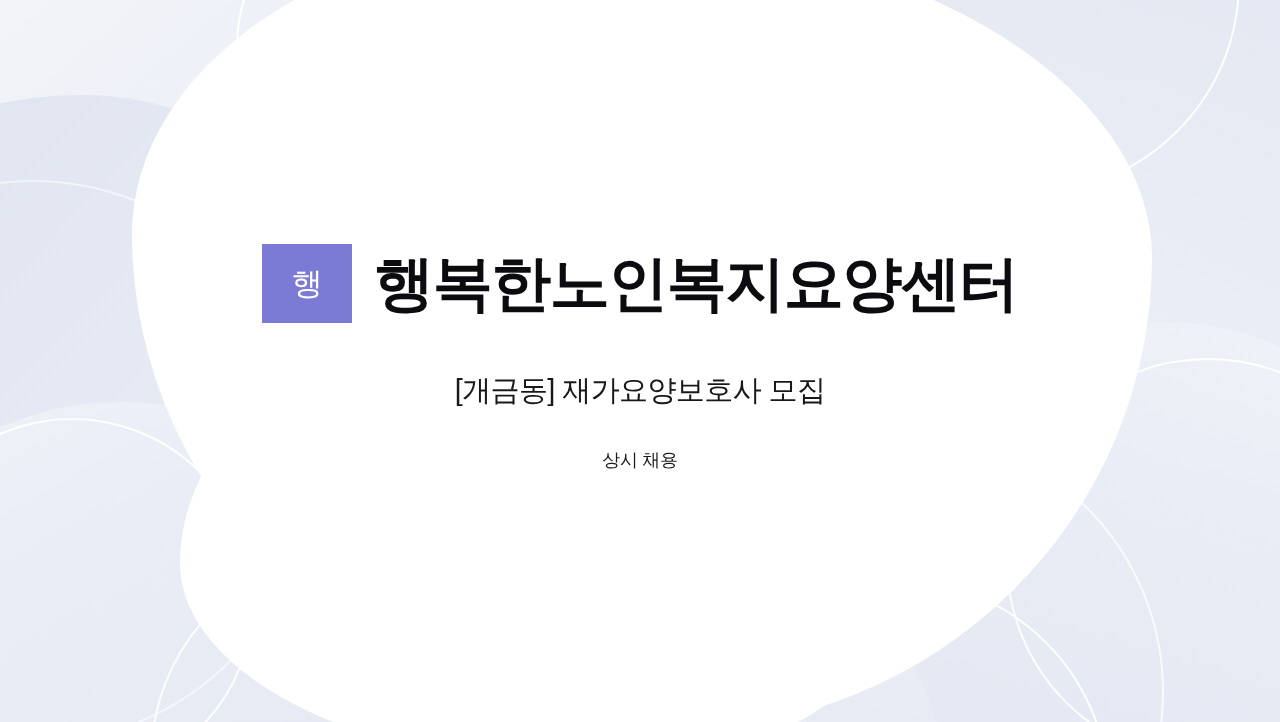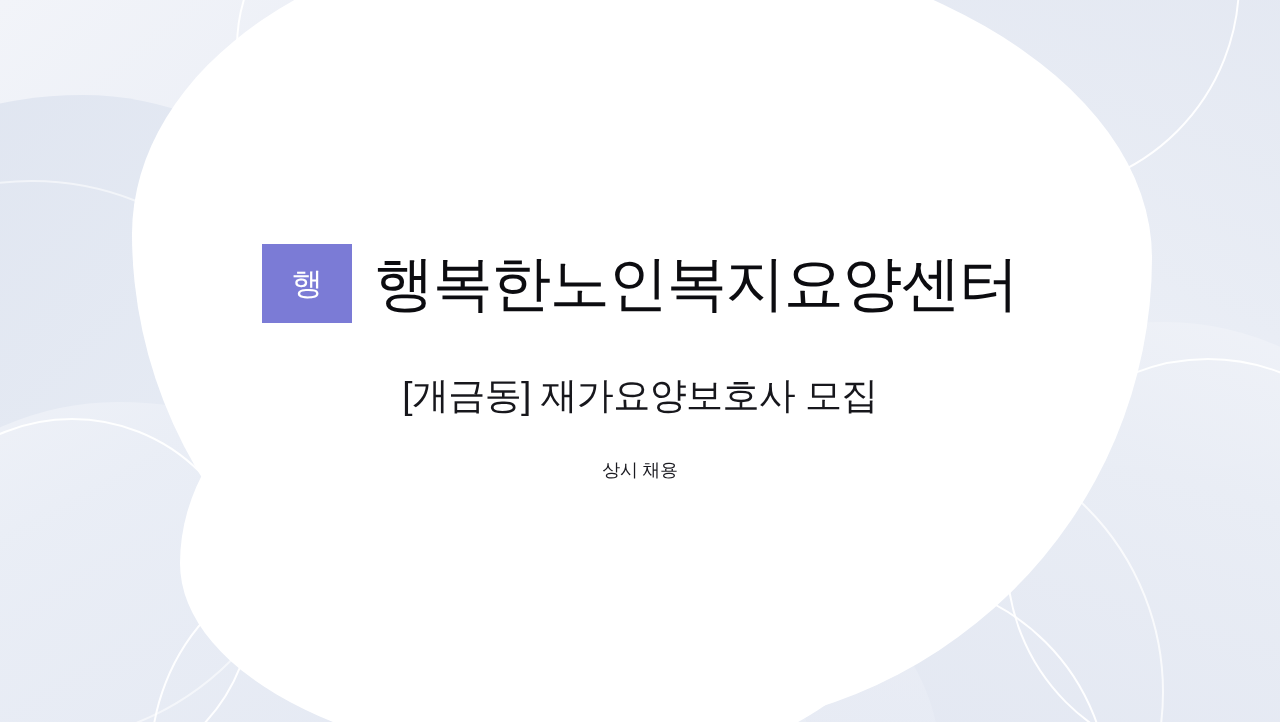--- a/index.html
+++ b/index.html
@@ -158,30 +158,30 @@
   .logo-badge-text {
     color: #ffffff;
     font-size: 31px;
     font-weight: 400;
     line-height: 1;
     letter-spacing: 0;
   }
 
   .company-name {
     font-size: 60px;
-    font-weight: 400;
+    font-weight: 700;
     color: #0c0c10;
     line-height: 1.05;
     letter-spacing: -1.5px;
     white-space: nowrap;
   }
 
   .job-title {
     margin-top: 48px;
-    font-size: 37px;
+    font-size: 29px;
     font-weight: 400;
     color: #17171c;
     letter-spacing: -0.6px;
     white-space: nowrap;
   }
 
   .hiring-status {
     margin-top: 37px;
     font-size: 18px;
     font-weight: 400;

